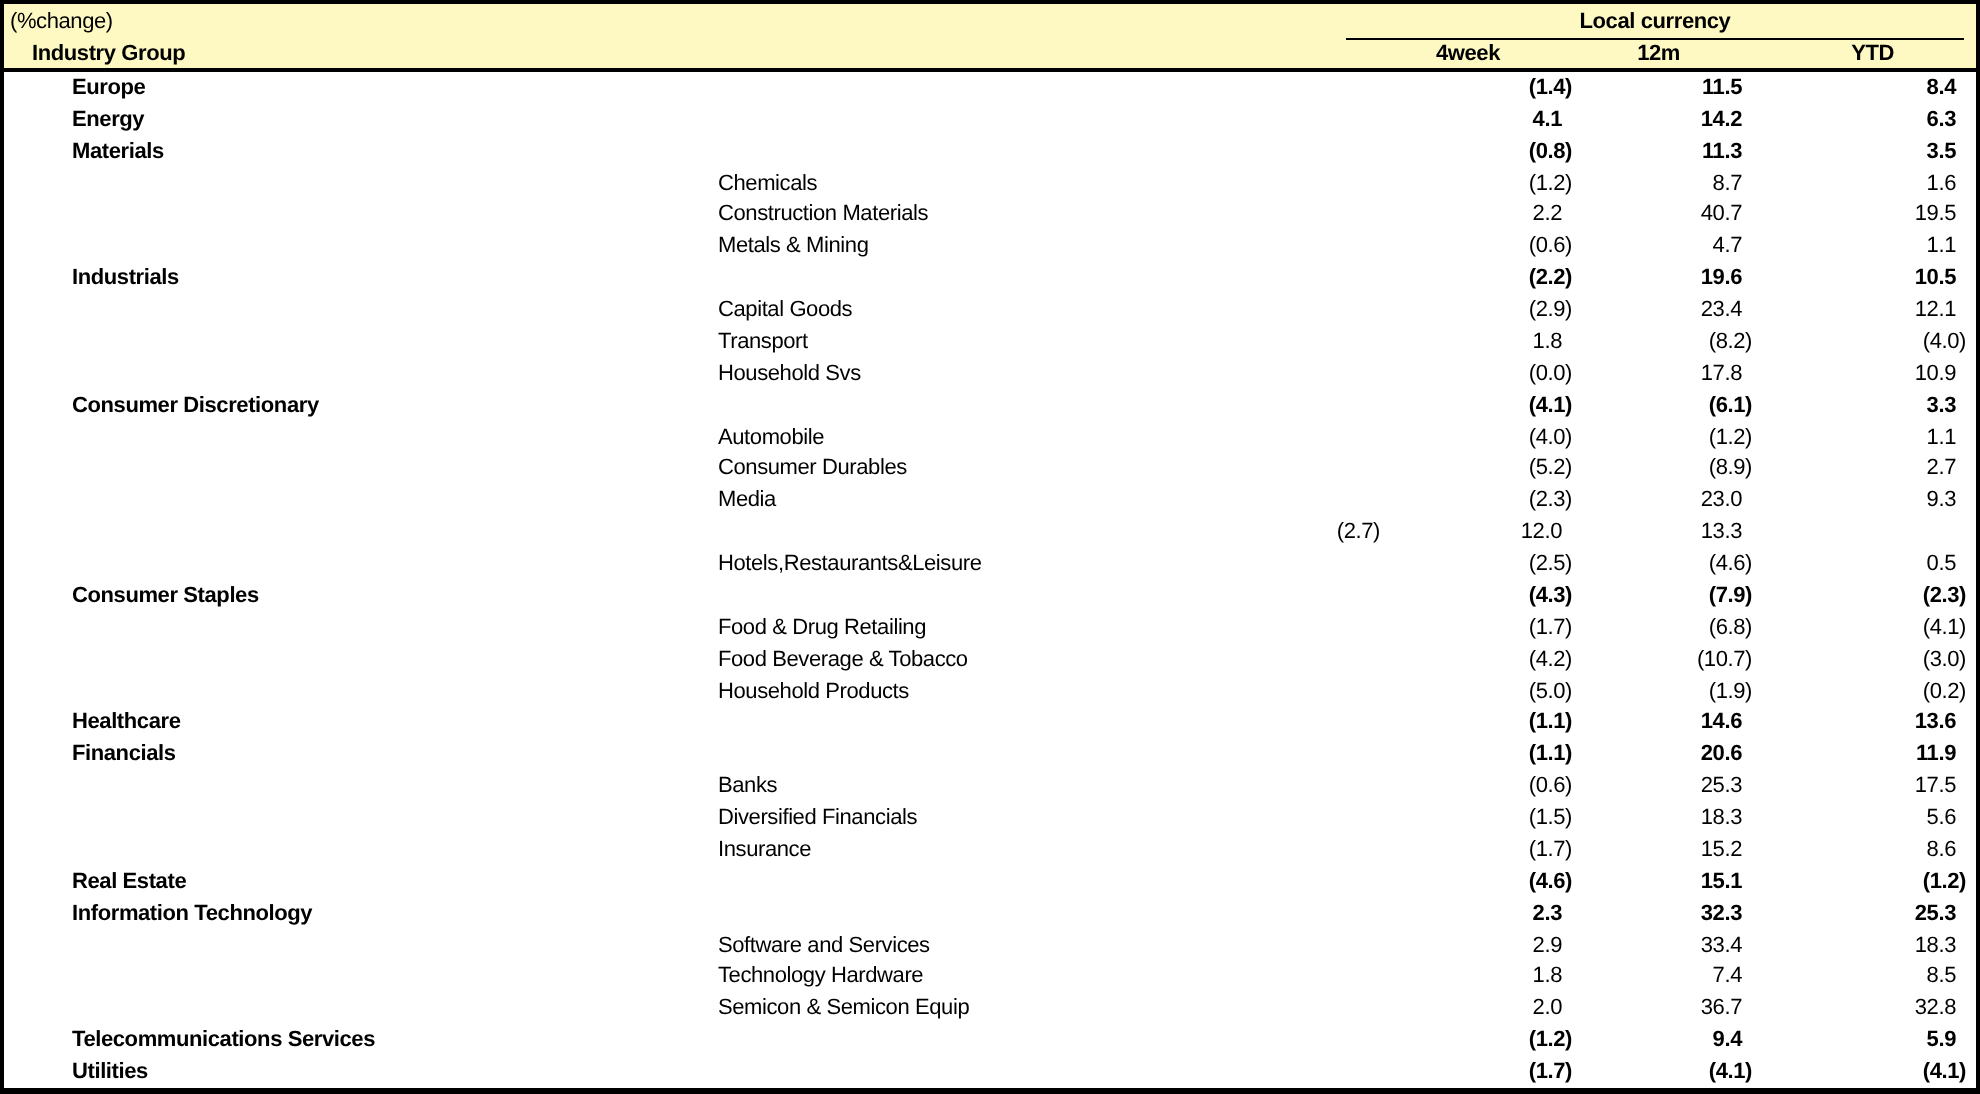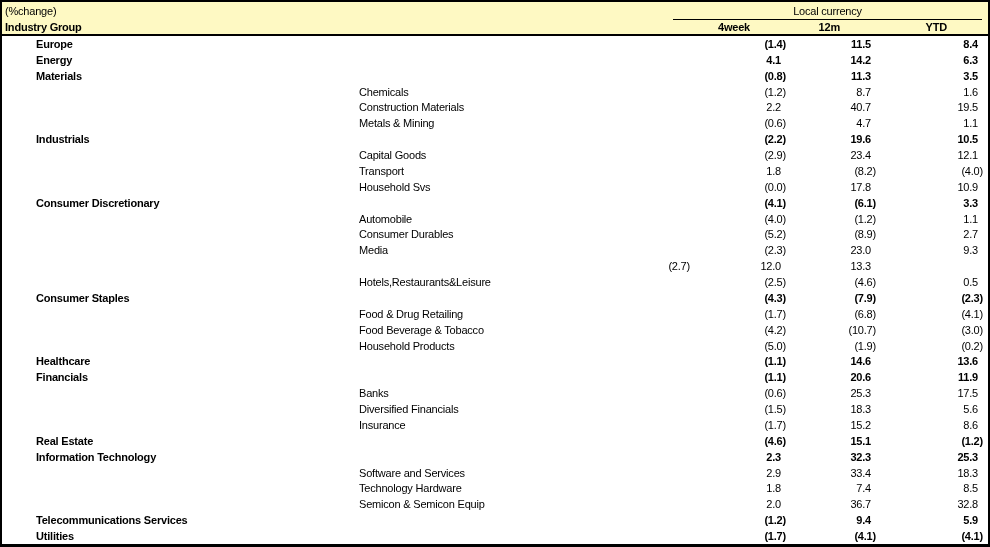--- a/index.html
+++ b/index.html
@@ -43,28 +43,28 @@
   .lc-cell { grid-column: 3 / 7; height: 100%; }
   .lc-inner {
     box-sizing: border-box;
     height: 100%;
     margin-left: 13px;
     margin-right: 6px;
     border-bottom: 1px solid #000;
     display: flex;
     align-items: center;
     justify-content: center;
-    font-weight: normal;
+    font-weight: bold;
     font-size: 11px;
   }
   .group-header {
     grid-column: 1 / 3;
     font-weight: bold;
     font-size: 11px;
-    padding-left: 3px;
+    padding-left: 14px;
     white-space: nowrap;
   }
   .col-head {
     font-weight: bold;
     font-size: 11px;
     text-align: right;
     padding-right: 6px;
     white-space: nowrap;
   }
   

